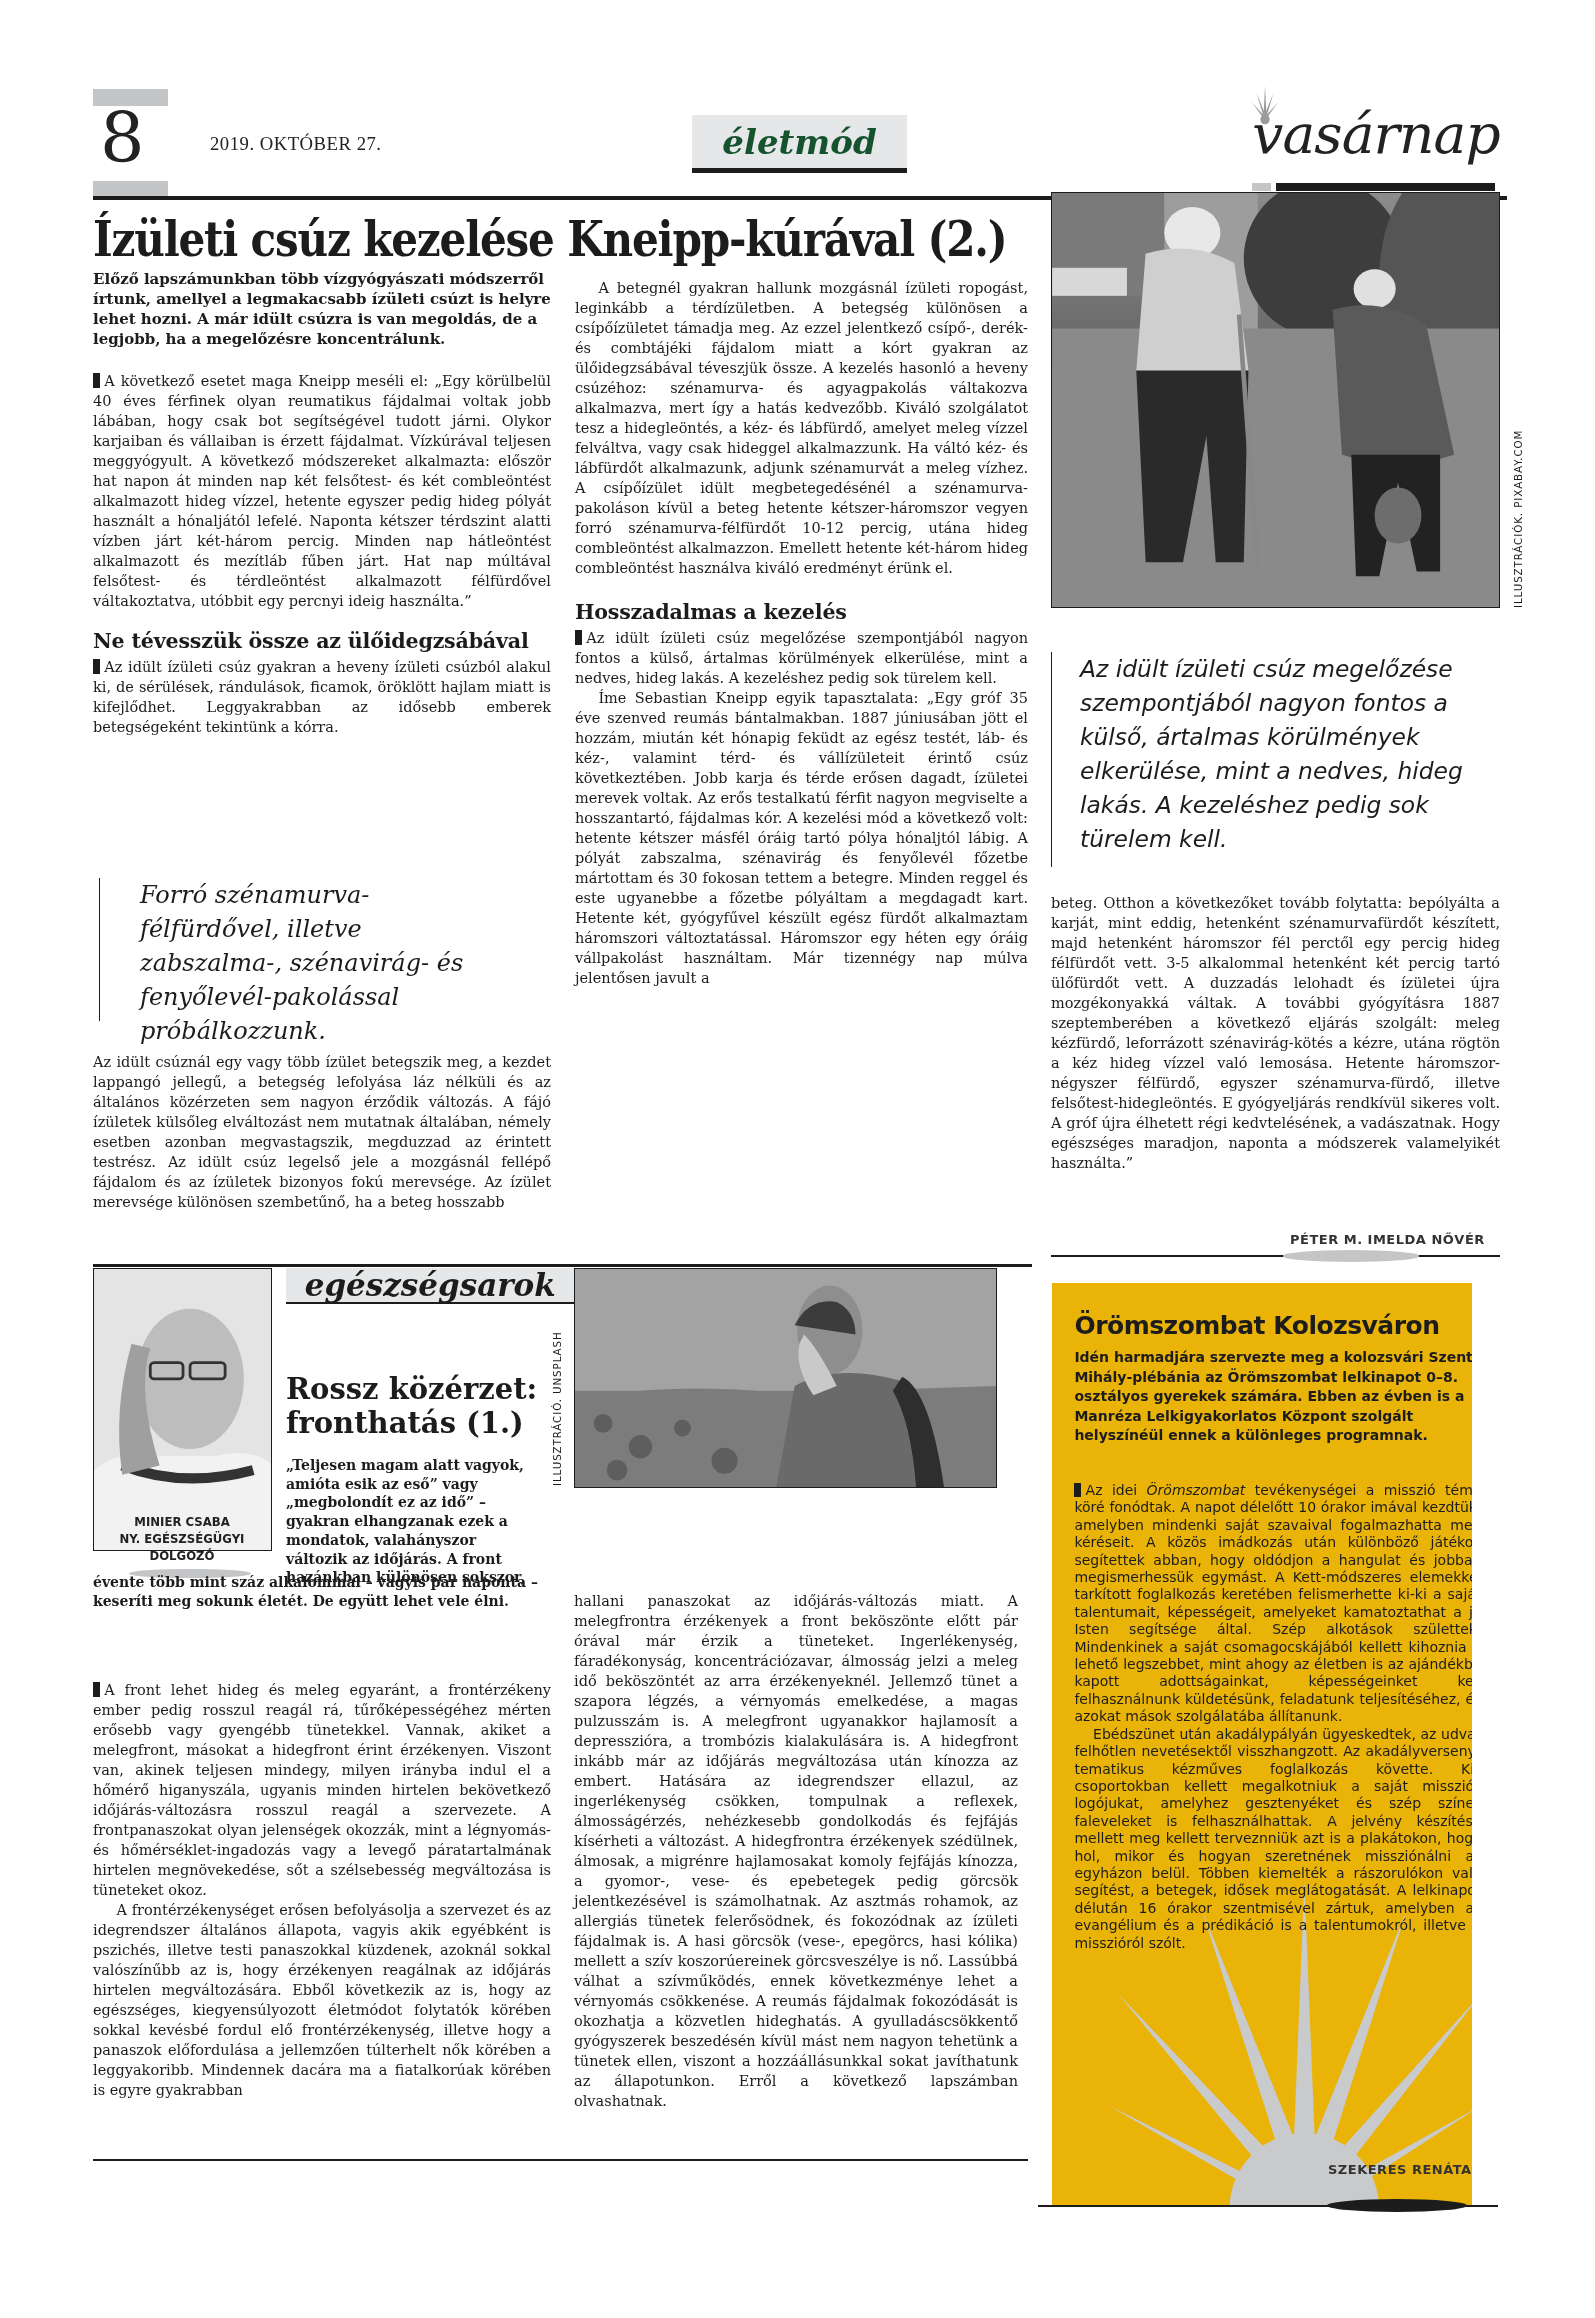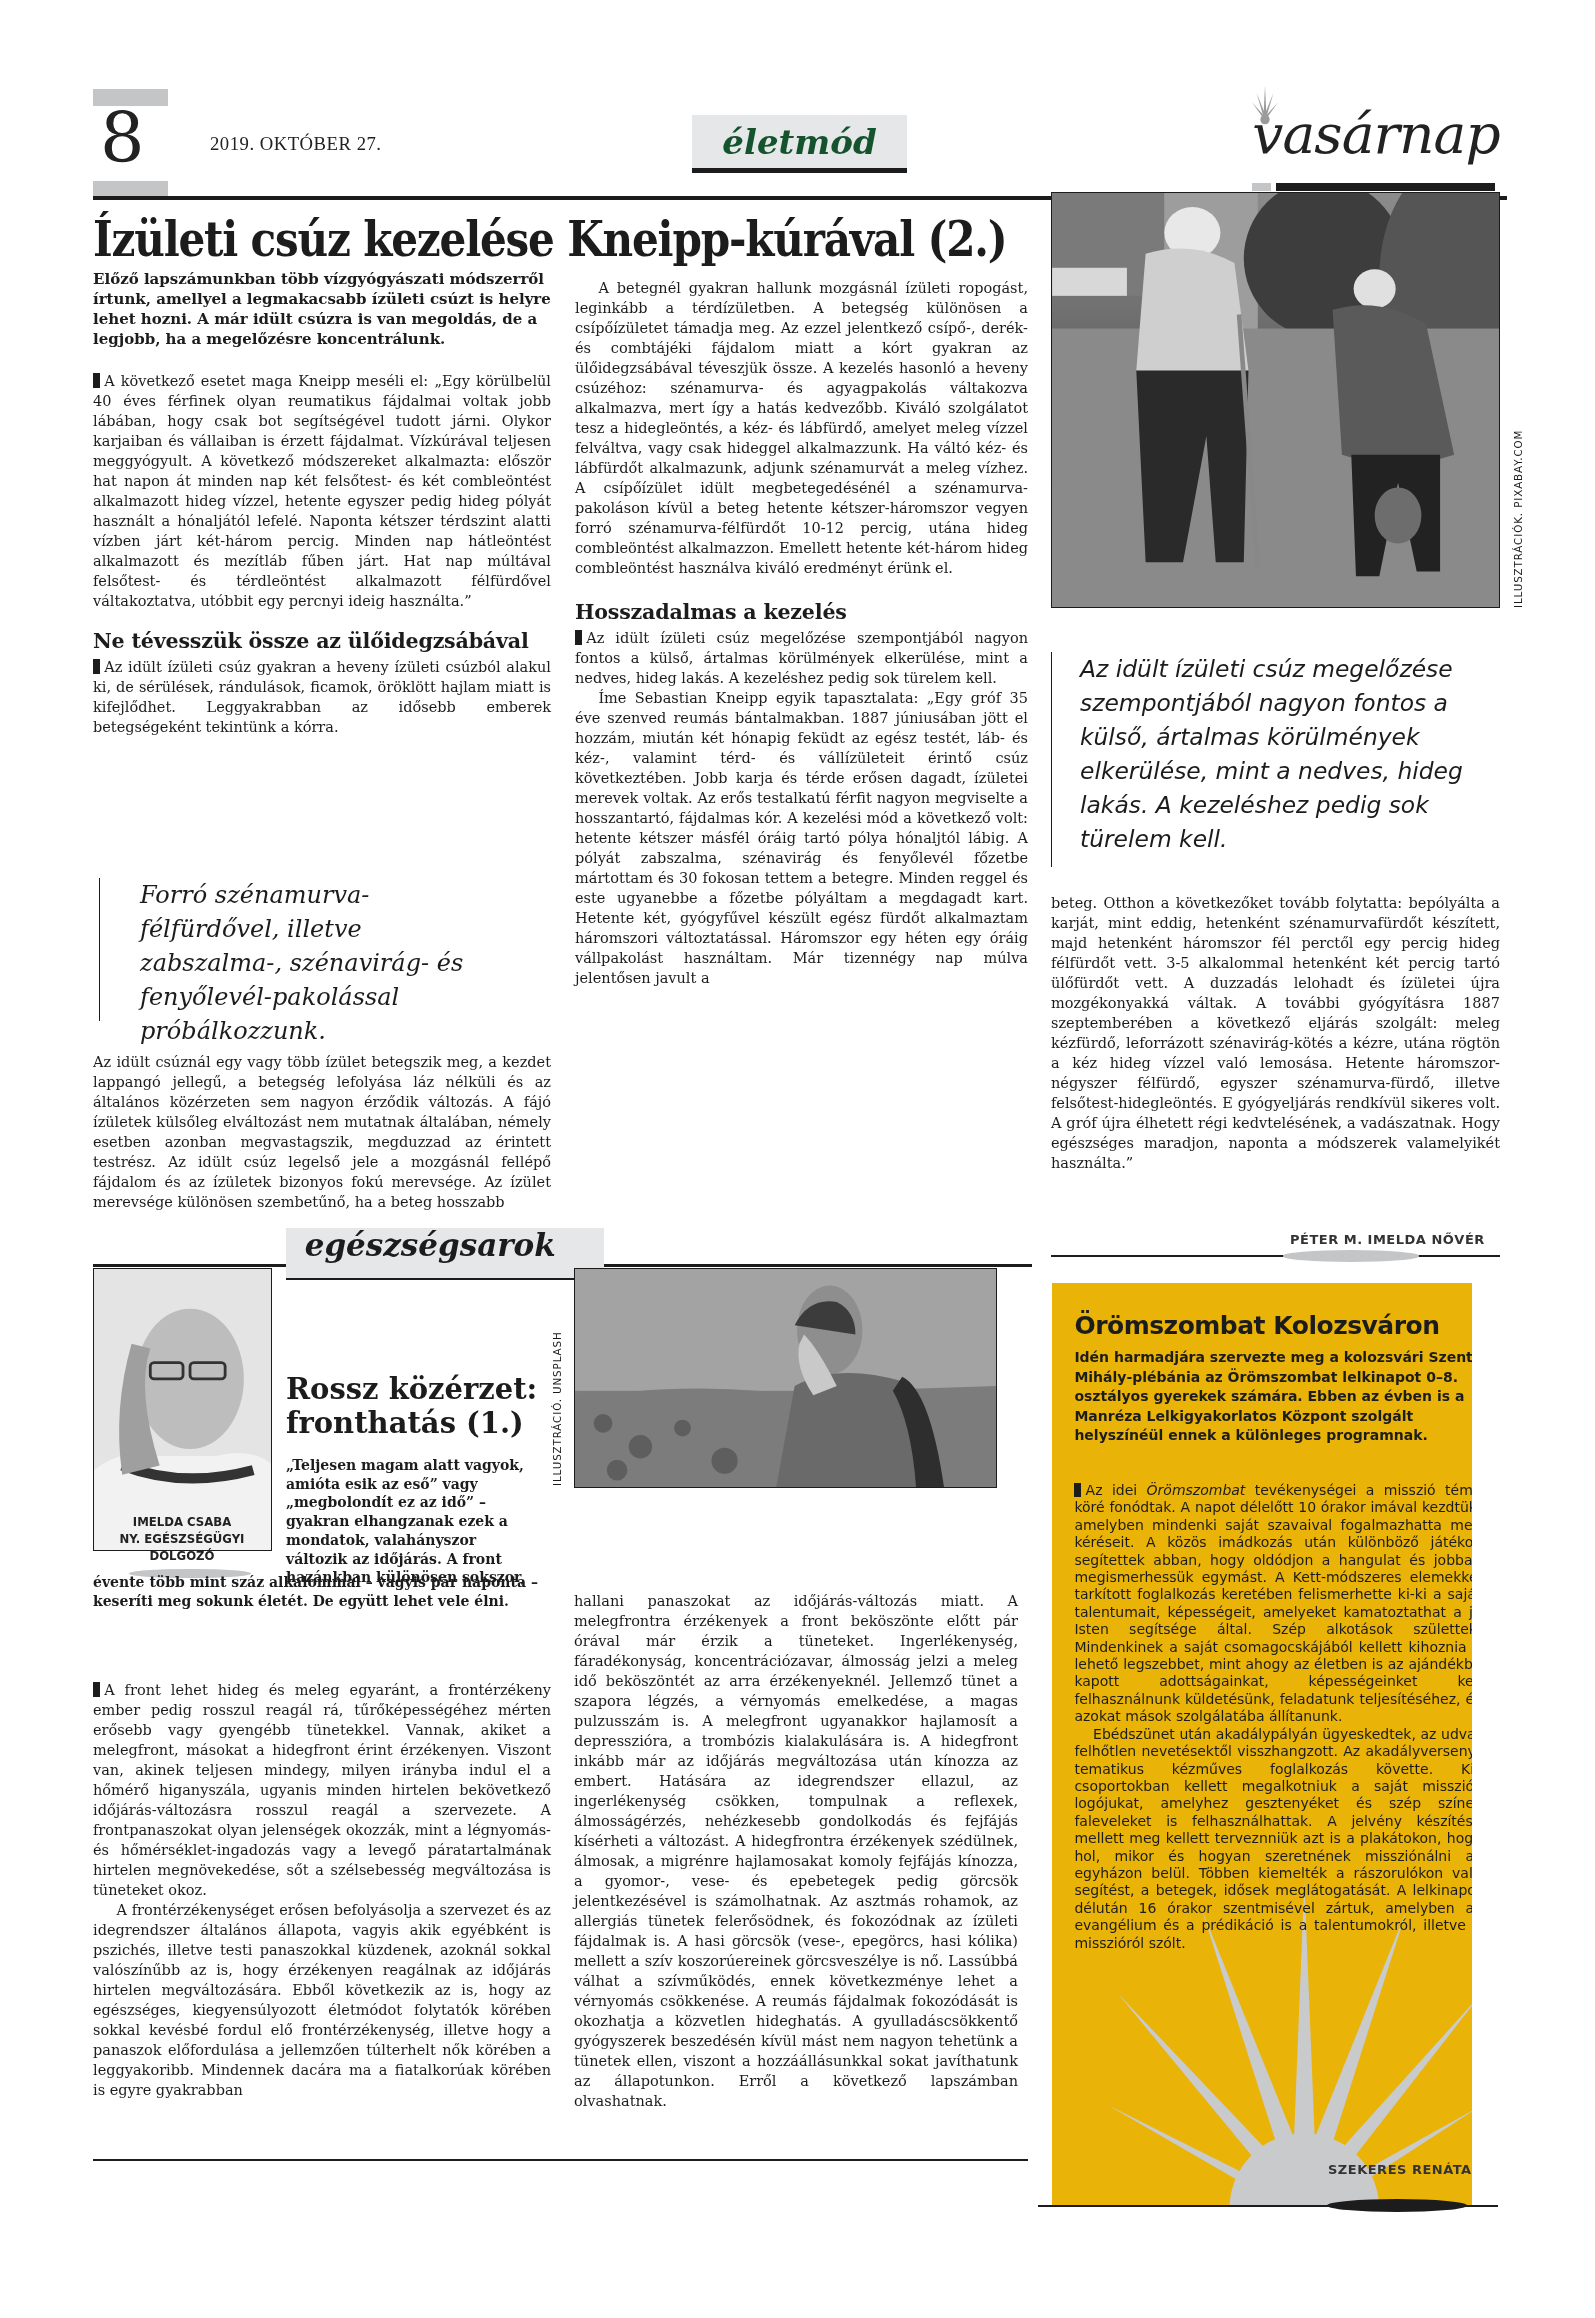--- a/index.html
+++ b/index.html
@@ -144,27 +144,27 @@
     <rect width="382" height="605" fill="#e4e4e4"></rect>
     <path d="M0 605 L0 430 Q60 380 140 400 L260 400 Q340 380 382 420 L382 605 Z" fill="#f2f2f2"></path>
     <path d="M60 420 Q190 470 340 430" stroke="#333" stroke-width="22" fill="none"></path>
     <ellipse cx="205" cy="235" rx="115" ry="150" fill="#bdbdbd"></ellipse>
     <rect x="120" y="200" width="70" height="35" rx="8" fill="none" stroke="#333" stroke-width="6"></rect>
     <rect x="205" y="200" width="75" height="35" rx="8" fill="none" stroke="#333" stroke-width="6"></rect>
     <path d="M120 170 Q90 260 140 420 L60 440 Q40 300 80 160 Z" fill="#9f9f9f"></path>
   </svg>
 </div>
 <div class="author-cap">
-  <div>IMELDA CSABA</div>
+  <div>MINIER CSABA</div>
   <div>NY. EGÉSZSÉGÜGYI</div>
   <div>DOLGOZÓ</div>
 </div>
 <div class="ellipse" style="left:129px; top:1569px; width:122px; height:9.3px; background:#c4c5c7;"></div>
 
-<div class="corner-tab" style="top:1228px; height:52px; border-bottom-width:2.8px;">
+<div class="corner-tab" style="top:1268px; height:36px; border-bottom-width:2.8px;">
   <span style="top:-0.9px; font-size:31px;">egészségsarok</span>
 </div>
 
 <div class="sub-headline" style="left:286px; top:1372px;">
   <div>Rossz közérzet:</div>
   <div>fronthatás (1.)</div>
 </div>
 
 <div class="intro" style="left:286px; top:1456px; width:248px;">„Teljesen magam alatt vagyok, amióta esik az eső” vagy „megbolondít ez az idő” – gyakran elhangzanak ezek a mondatok, valahányszor változik az időjárás. A front hazánkban különösen sokszor,</div>
 <div class="intro" style="left:93px; top:1573px; width:449px;">évente több mint száz alkalommal – vagyis pár naponta – keseríti meg sokunk életét. De együtt lehet vele élni.</div>

